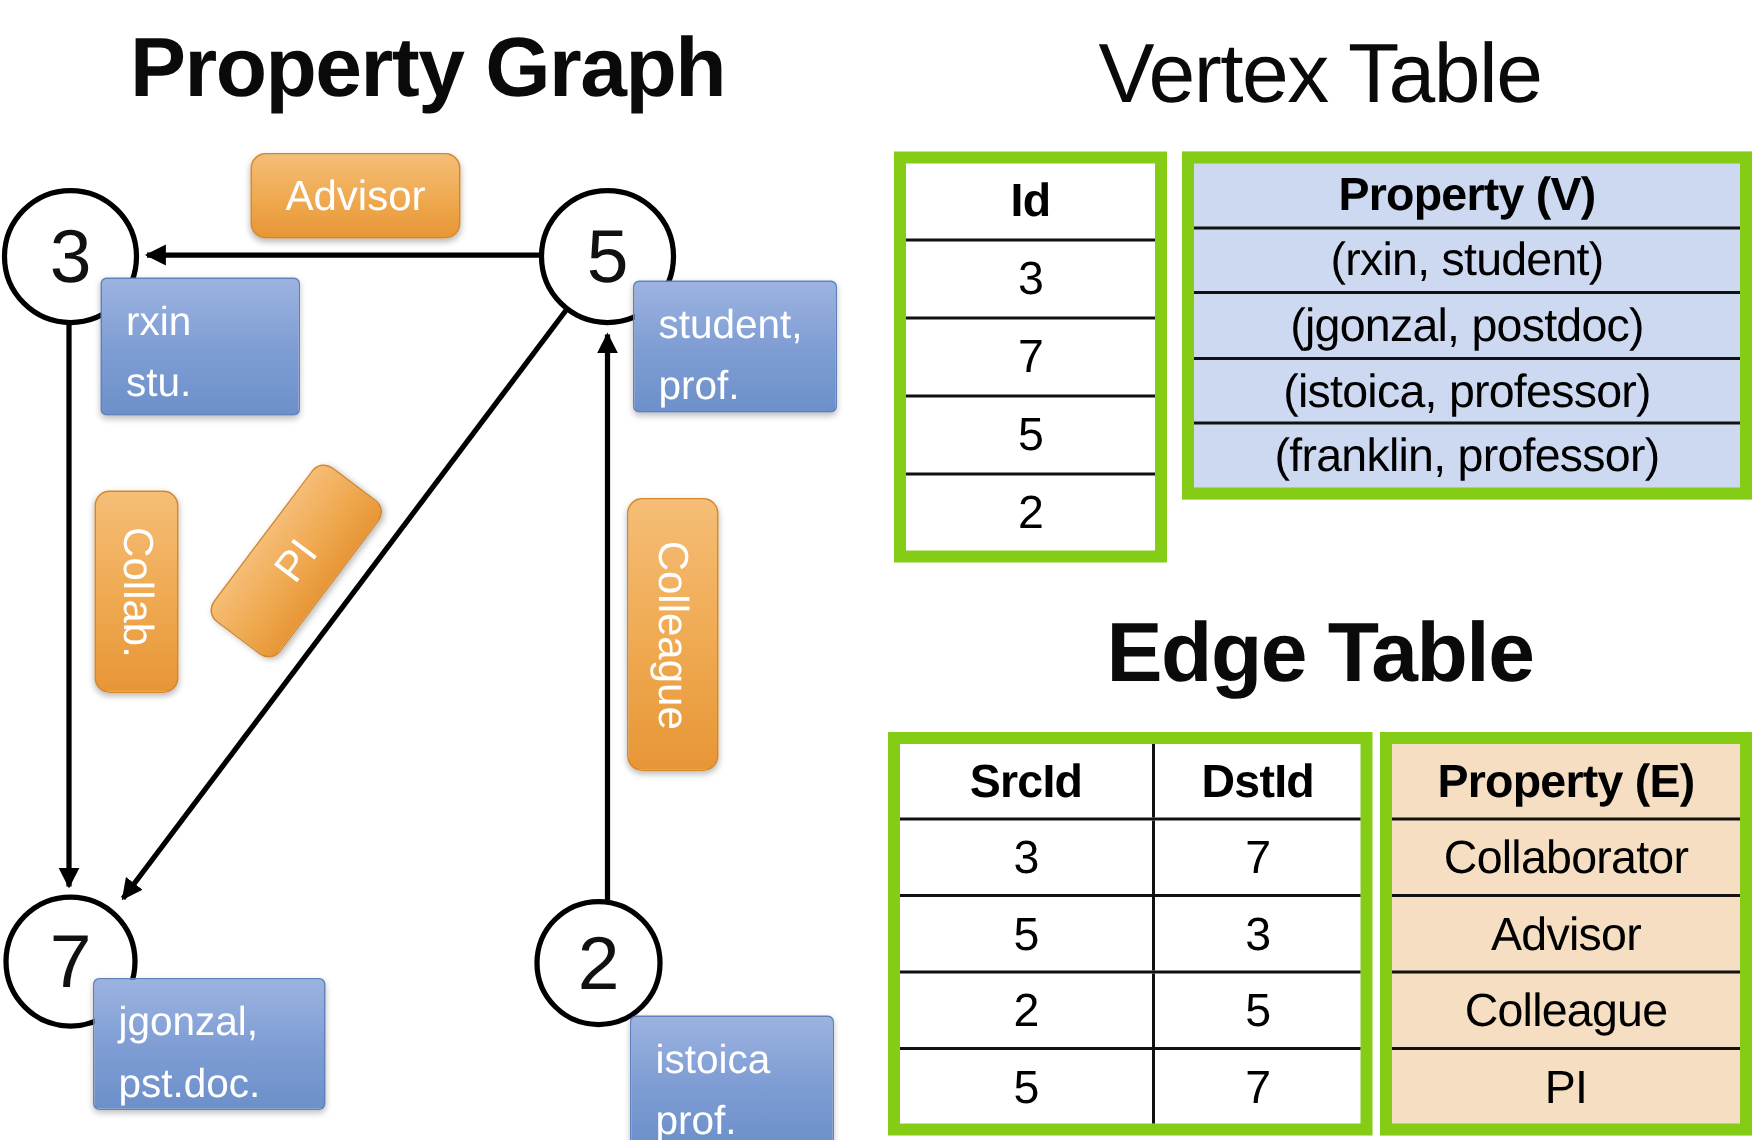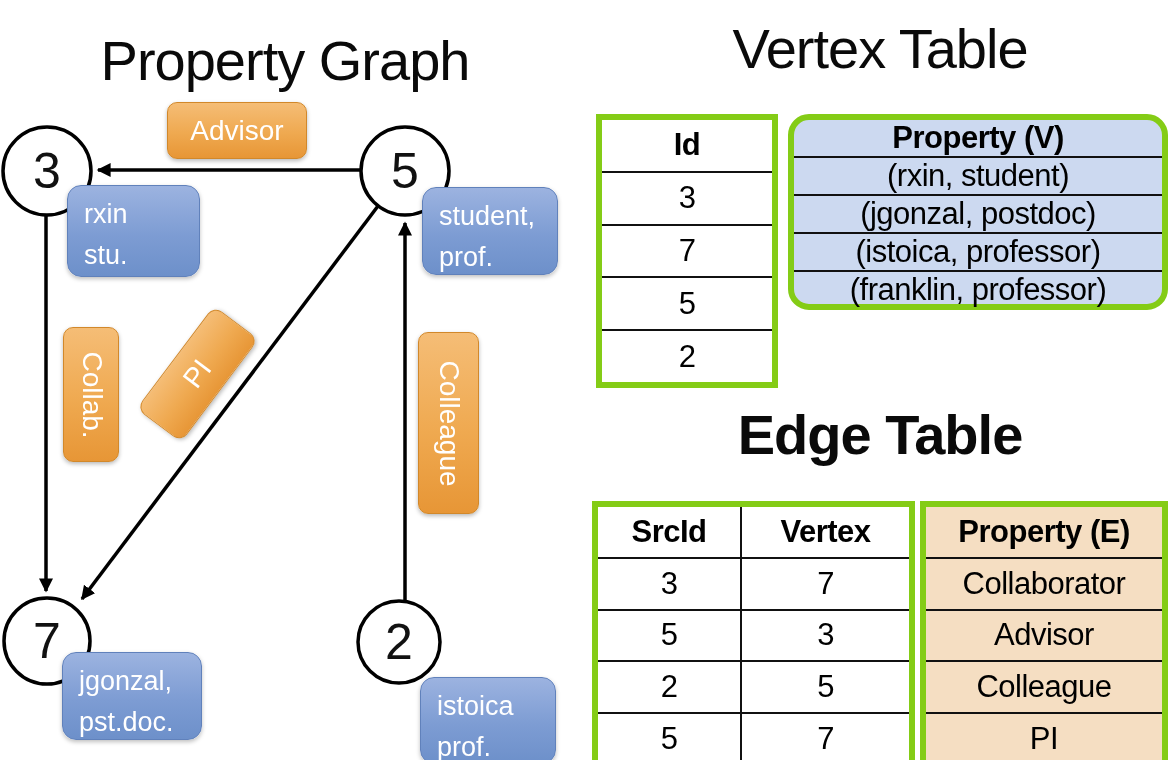--- a/index.html
+++ b/index.html
@@ -23,50 +23,50 @@
     border:1.5px solid #d2882a;
     box-shadow:0 2px 4px rgba(0,0,0,0.28);
     display:flex;align-items:center;justify-content:center;
     font-size:28px;
   }
   .obox .vtext{
     position:absolute;display:flex;align-items:center;justify-content:center;
     transform:rotate(90deg);font-size:28px;white-space:nowrap;
   }
   .bbox{
-    position:absolute;border-radius:14px;color:#fff;
+    position:absolute;border-radius:4px;color:#fff;
     background:linear-gradient(180deg,#9cb3e0 0%,#7d9cd3 55%,#6d90ca 100%);
     border:1px solid #6081bb;
     box-shadow:0 2px 4px rgba(0,0,0,0.25);
     font-size:27px;line-height:1.5;padding:8px 0 0 16px;box-sizing:border-box;
   }
   
   .stable{
-    position:absolute;border:6px solid #84cc16;background:#fff;
-    display:flex;flex-direction:column;box-sizing:border-box;margin-top:13px;
+    position:absolute;border:8px solid #84cc16;background:#fff;
+    display:flex;flex-direction:column;box-sizing:border-box;
   }
   .stable .trow{flex:1;display:flex;border-top:2px solid #111;}
   .stable .trow:first-child{border-top:none;}
   .tcell{
     display:flex;align-items:center;justify-content:center;
     font-size:31px;letter-spacing:-0.5px;white-space:nowrap;
   }
   .tcell.full{flex:1;}
-  .tcell.c1{width:142px;}
+  .tcell.c1{width:168px;}
   .tcell.c2{flex:1;border-left:2px solid #111;}
   .bold{font-weight:700;}
   .bluefill{background:#ccd9f0;}
   .tanfill{background:#f5dec2;}
 </style>
 </head>
 <body>
 
 <div id="canvas">
 
-  <div class="title" style="left:0;top:28px;width:570px;">Property Graph</div>
+  <div class="title" style="left:0;top:12px;width:570px;font-weight:bold;">Property Graph</div>
 
   <svg class="edge-layer" width="585" height="760" viewBox="0 0 585 760">
     <defs>
       <marker id="arrow" markerWidth="5" markerHeight="5" refX="3.6" refY="2" orient="auto">
         <path d="M0,0 L4,2 L0,4 Z" fill="#000"></path>
       </marker>
     </defs>
 
     <line x1="361" y1="170" x2="98" y2="170" stroke="#000" stroke-width="3.5" marker-end="url(#arrow)"></line>
     <line x1="46" y1="216" x2="46" y2="591" stroke="#000" stroke-width="3.5" marker-end="url(#arrow)"></line>
@@ -101,21 +101,21 @@
   </div>
 
   <div class="bbox" style="left:67px;top:185px;width:133px;height:92px;">
     <div>rxin</div>
     <div>stu.</div>
   </div>
   <div class="bbox" style="left:422px;top:187px;width:136px;height:88px;">
     <div>student,</div>
     <div>prof.</div>
   </div>
-  <div class="bbox" style="left:62px;top:652px;width:140px;height:88px;">
+  <div class="bbox" style="left:62px;top:652px;width:155px;height:88px;">
     <div>jgonzal,</div>
     <div>pst.doc.</div>
   </div>
   <div class="bbox" style="left:420px;top:677px;width:136px;height:87px;">
     <div>istoica</div>
     <div>prof.</div>
   </div>
 
   <div class="title" style="left:592px;top:16px;width:576px;">Vertex Table</div>
 
@@ -130,21 +130,21 @@
         <div class="tcell full">7</div>
       </div>
     <div class="trow">
         <div class="tcell full">5</div>
       </div>
     <div class="trow">
         <div class="tcell full">2</div>
       </div>
   </div>
 
-  <div class="stable bluefill" style="left:788px;top:101px;width:380px;height:196px;border-radius:21px;">
+  <div class="stable bluefill" style="left:788px;top:101px;width:380px;height:232px;">
     <div class="trow">
         <div class="tcell full bold">Property (V)</div>
       </div>
     <div class="trow">
         <div class="tcell full">(rxin, student)</div>
       </div>
     <div class="trow">
         <div class="tcell full">(jgonzal, postdoc)</div>
       </div>
     <div class="trow">
@@ -153,21 +153,21 @@
     <div class="trow">
         <div class="tcell full">(franklin, professor)</div>
       </div>
   </div>
 
   <div class="title" style="left:592px;top:402px;width:576px;font-weight:bold;">Edge Table</div>
 
   <div class="stable" style="left:592px;top:488px;width:323px;height:269px;">
     <div class="trow">
       <div class="tcell c1 bold">SrcId</div>
-      <div class="tcell c2 bold">Vertex</div>
+      <div class="tcell c2 bold">DstId</div>
     </div>
     <div class="trow">
       <div class="tcell c1">3</div>
       <div class="tcell c2">7</div>
     </div>
     <div class="trow">
       <div class="tcell c1">5</div>
       <div class="tcell c2">3</div>
     </div>
     <div class="trow">

